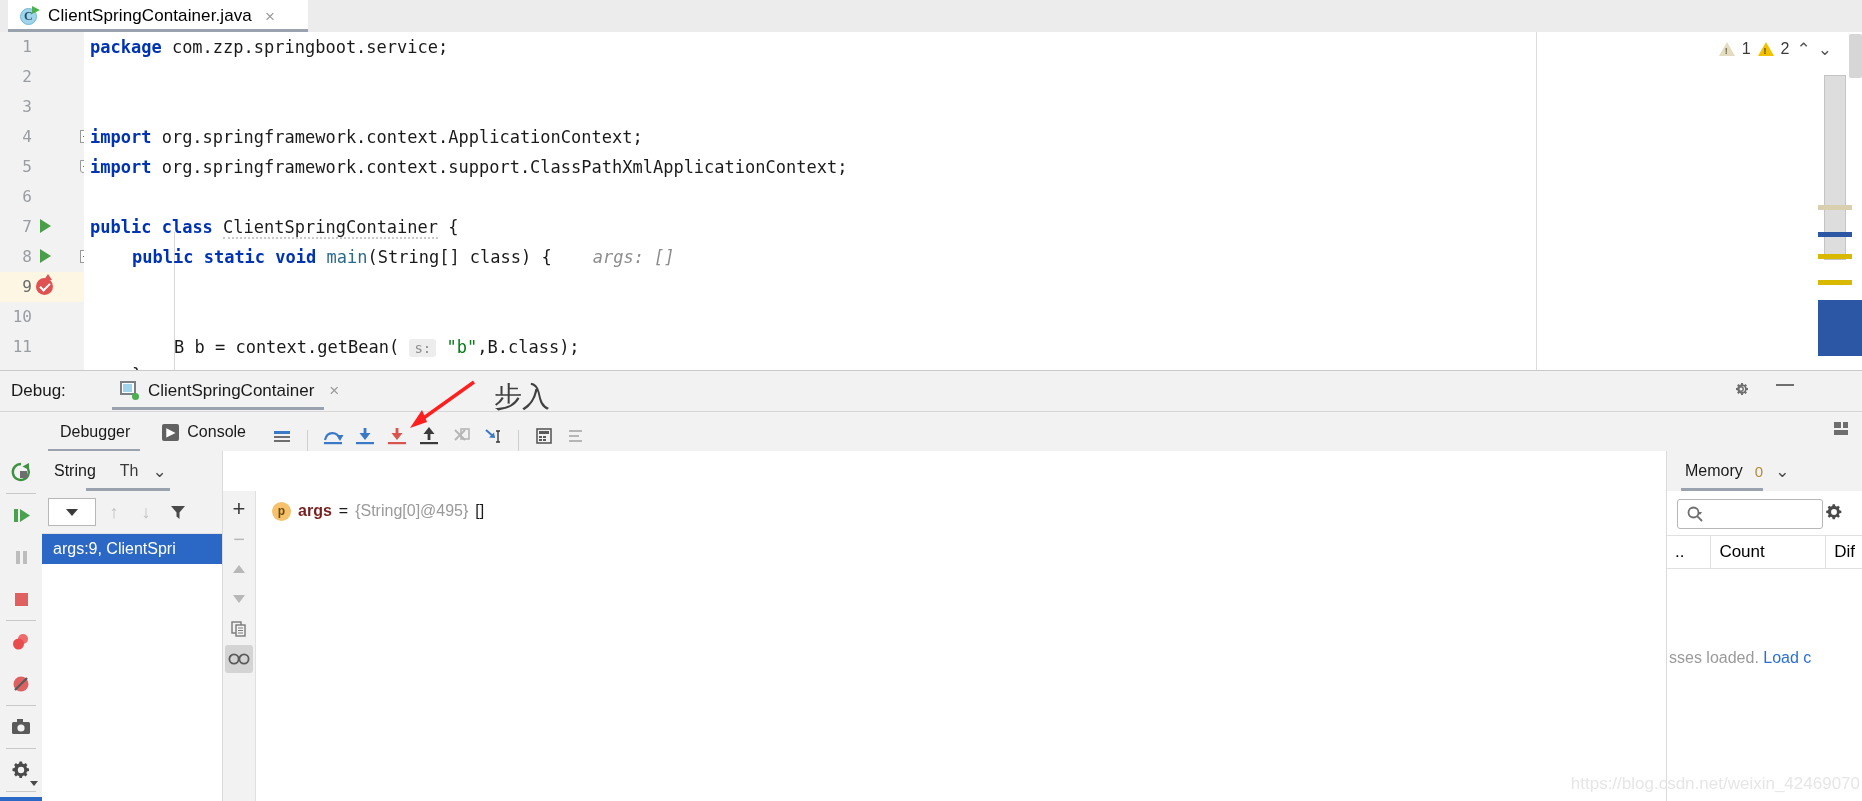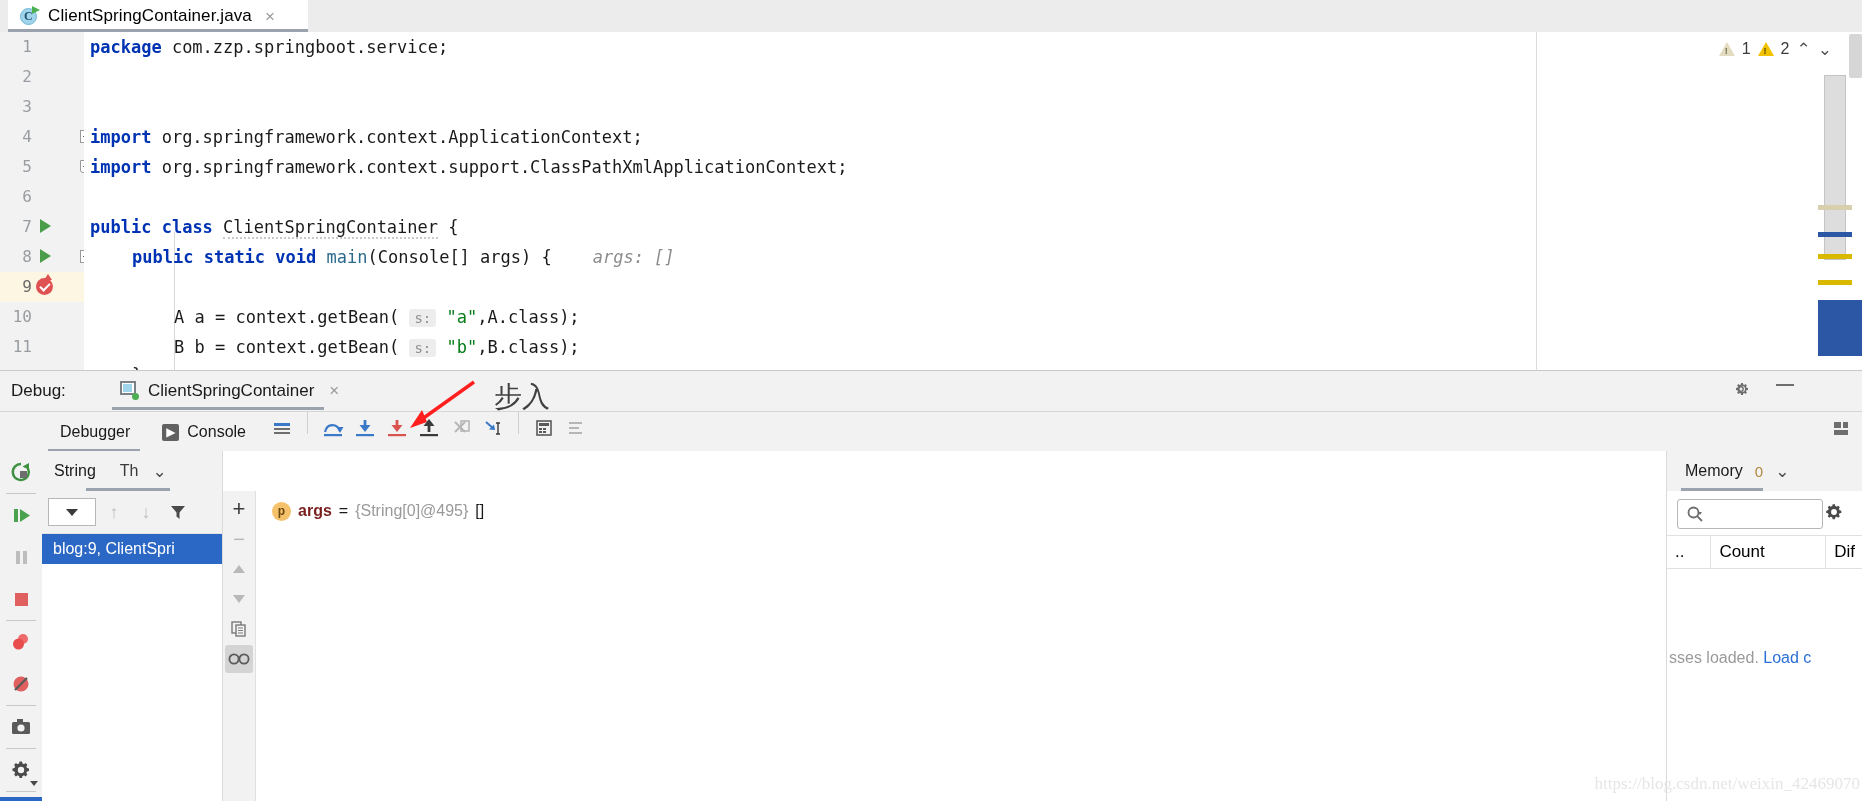--- a/index.html
+++ b/index.html
@@ -87,21 +87,21 @@
   .dbgicon{width:19px;height:19px;position:relative;}
   .dbgicon .sq1{position:absolute;left:0;top:0;width:16px;height:14px;border:2px solid #7a8086;background:#fff;box-sizing:border-box;}
   .dbgicon .sq2{position:absolute;left:3px;top:3px;width:9px;height:8px;background:#9fd4ea;}
   .dbgicon .dot{position:absolute;right:0px;bottom:0px;width:7px;height:7px;border-radius:50%;background:#4caf50;}
   .hdr-right{position:absolute;right:14px;top:9px;display:flex;align-items:center;gap:26px;}
 
   .red-arrow{position:absolute;left:400px;top:378px;width:80px;height:52px;pointer-events:none;}
   .cn-note{position:absolute;left:494px;top:378px;font-size:28px;color:#404040;font-family:"DejaVu Sans", sans-serif;}
 
   .dbg-toolbar{position:absolute;left:0;top:40px;width:1862px;height:40px;background:#f2f2f2;border-top:1px solid #d6d6d6;}
-  .tabs-row{position:absolute;left:44px;top:0;height:40px;display:flex;align-items:flex-start;}
+  .tabs-row{position:absolute;left:44px;top:0;height:40px;display:flex;align-items:flex-end;}
   .dtab{height:40px;display:flex;align-items:center;padding:0 16px;font-size:16px;color:#1a1a1a;gap:8px;}
   .dtab-underline{position:absolute;left:48px;top:37px;width:92px;height:3px;background:#9aa3ad;}
   .console-icon{width:17px;height:17px;background:#616161;color:#fff;font-size:12px;line-height:17px;text-align:center;border-radius:2px;}
   .tb-sep{width:1px;height:22px;background:#cfcfcf;margin:0 9px;}
   .tb-btn{width:32px;height:32px;display:flex;align-items:center;justify-content:center;position:relative;}
   .tb-right{position:absolute;right:8px;top:4px;display:flex;align-items:center;}
 
   
   .vtoolbar{position:absolute;left:0;top:80px;width:42px;height:351px;background:#f2f2f2;border-right:1px solid #dadada;}
   .vbtn{width:42px;height:42px;display:flex;align-items:center;justify-content:center;position:relative;}
@@ -139,21 +139,21 @@
   .mem-head{position:absolute;left:0;top:0;width:196px;height:40px;background:#f2f2f2;display:flex;align-items:center;gap:12px;padding-left:18px;}
   .mem-title{font-size:16px;color:#1a1a1a;}
   .mem-underline{position:absolute;left:14px;top:37px;width:82px;height:3px;background:#9aa3ad;}
   .mem-search{position:absolute;left:10px;top:48px;width:136px;height:28px;background:#fff;border:1px solid #b7b7b7;border-radius:3px;display:flex;align-items:center;padding-left:8px;}
   .mem-gear{position:absolute;left:156px;top:50px;}
   .mem-cols{position:absolute;left:0;top:84px;width:196px;height:32px;background:#fff;border-top:1px solid #e0e0e0;border-bottom:1px solid #e0e0e0;display:flex;align-items:center;font-size:17px;}
   .mem-col{padding:0 8px;height:32px;display:flex;align-items:center;border-right:1px solid #e0e0e0;}
   .mem-status{position:absolute;left:0;top:198px;width:196px;font-size:16px;color:#9a9a9a;padding-left:2px;white-space:nowrap;}
   .mem-status .lnk{color:#2a6fd6;}
 
-  .watermark{position:absolute;right:2px;bottom:8px;font-size:17px;color:#e6e6e6;font-family:Liberation Serif, serif;white-space:nowrap;}
+  .watermark{position:absolute;right:2px;bottom:8px;font-size:17px;color:#e6e6e6;font-family:Liberation Sans, sans-serif;white-space:nowrap;}
   .bottom-sb{position:absolute;left:0;bottom:0;width:42px;height:5px;background:#2b67c4;}
 </style>
 </head>
 <body>
 
 <div class="app">
 
   <div class="tabstrip">
     <div class="tab" style="width:300px;">
       <span class="cicon">
@@ -228,24 +228,23 @@
       <div class="codeline" style="top:60px;"></div>
 
       <div class="codeline" style="top:90px;"><span class="kw">import</span><span> org.springframework.context.ApplicationContext;</span></div>
 
       <div class="codeline" style="top:120px;"><span class="kw">import</span><span> org.springframework.context.support.ClassPathXmlApplicationContext;</span></div>
 
       <div class="codeline" style="top:150px;"></div>
 
       <div class="codeline" style="top:180px;"><span class="kw">public</span> <span class="kw">class</span> <span class="squiggle">ClientSpringContainer</span> <span>{</span></div>
 
-      <div class="codeline" style="top:210px;padding-left:48px;"><span class="kw">public</span> <span class="kw">static</span> <span class="kw">void</span> <span style="color:#2b6a8c;">main</span><span>(Console[] args) {</span>    <span class="hint">args: []</span></div>
-
-
-      <div class="codeline" style="top:270px;padding-left:90px;"><span>A a = context.getBean(</span> <span class="param-chip">s:</span> <span class="str">"a"</span><span>,A.class);</span></div>
+      <div class="codeline" style="top:210px;padding-left:48px;"><span class="kw">public</span> <span class="kw">static</span> <span class="kw">void</span> <span style="color:#2b6a8c;">main</span><span>(String[] class) {</span>    <span class="hint">args: []</span></div>
+
+
 
       <div class="codeline" style="top:300px;padding-left:90px;"><span>B b = context.getBean(</span> <span class="param-chip">s:</span> <span class="str">"b"</span><span>,B.class);</span></div>
 
       <div class="codeline" style="top:328px;padding-left:48px;color:#1a1a1a;"><span>}</span></div>
     </div>
 
     <div class="rightpanel"></div>
   </div>
 
   <div class="insp-bar" style="position:absolute;top:40px;right:30px;">
@@ -456,21 +455,21 @@
         </div>
         <div class="vbtn-s" style="color:#c2c2c2;">↑</div>
         <div class="vbtn-s" style="color:#c2c2c2;">↓</div>
         <div class="vbtn-s">
           <svg width="18" height="18" viewBox="0 0 18 18">
               <polygon points="2,3 16,3 10.5,9.5 10.5,16 7.5,13.5 7.5,9.5" fill="#4a4a4a"></polygon>
             </svg>
         </div>
       </div>
       <div class="frames-list">
-        <div class="frame-row">blog:9, ClientSpri</div>
+        <div class="frame-row">args:9, ClientSpri</div>
       </div>
     </div>
 
     <div class="vars-pane">
       <div class="vars-toolbar">
         <div class="vbtn-s" style="font-size:22px;color:#3a3a3a;">+</div>
         <div class="vbtn-s" style="color:#b8b8b8;font-size:20px;">−</div>
         <div class="vbtn-s" style="color:#b8b8b8;">
           <svg width="16" height="14" viewBox="0 0 16 14">
               <polygon points="8,3 14,11 2,11" fill="#b8b8b8"></polygon>

